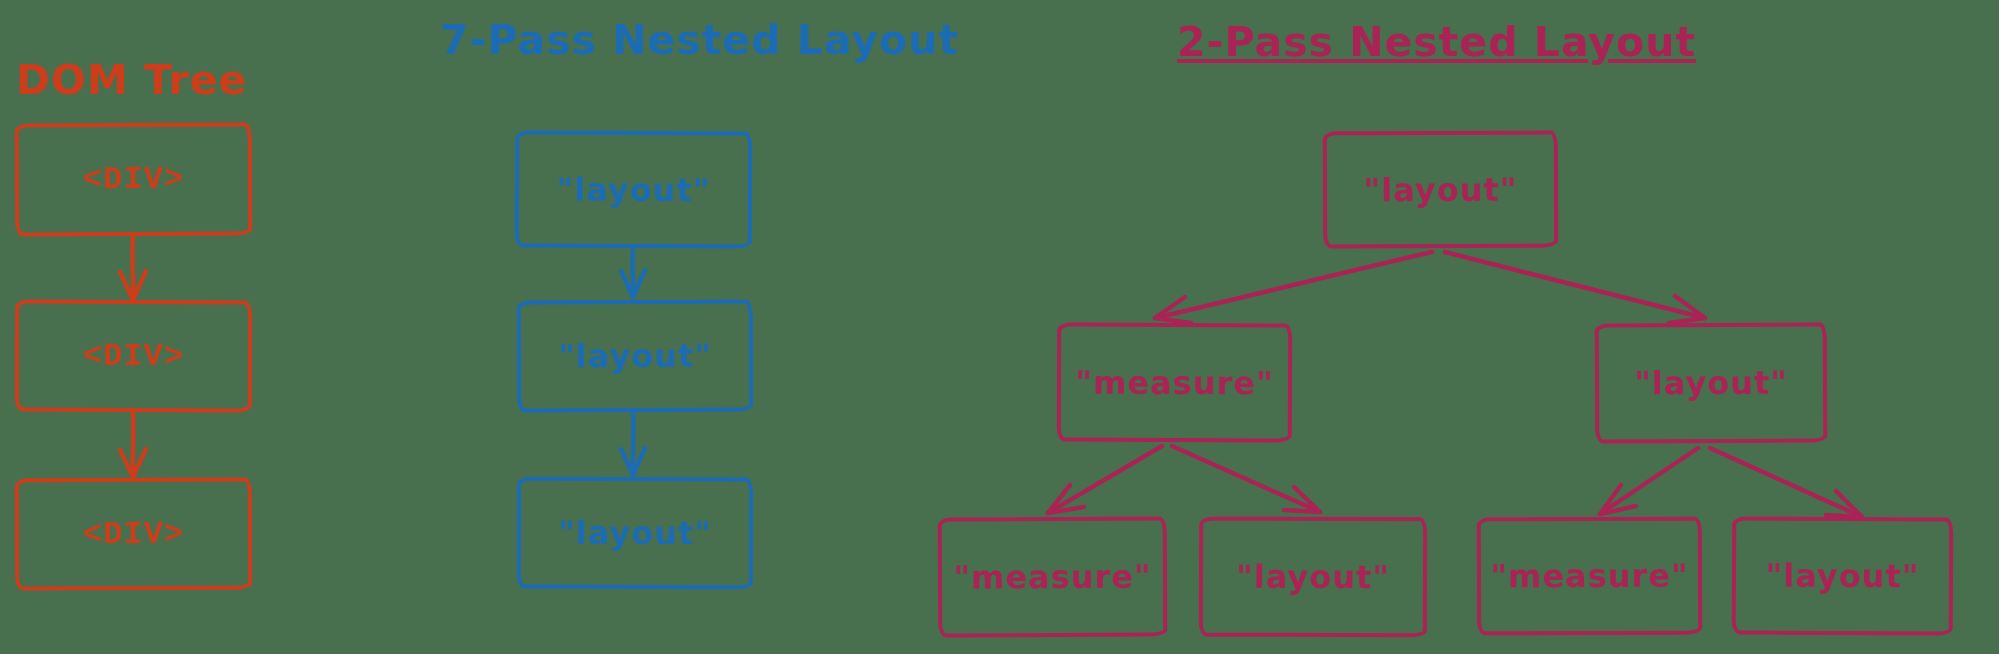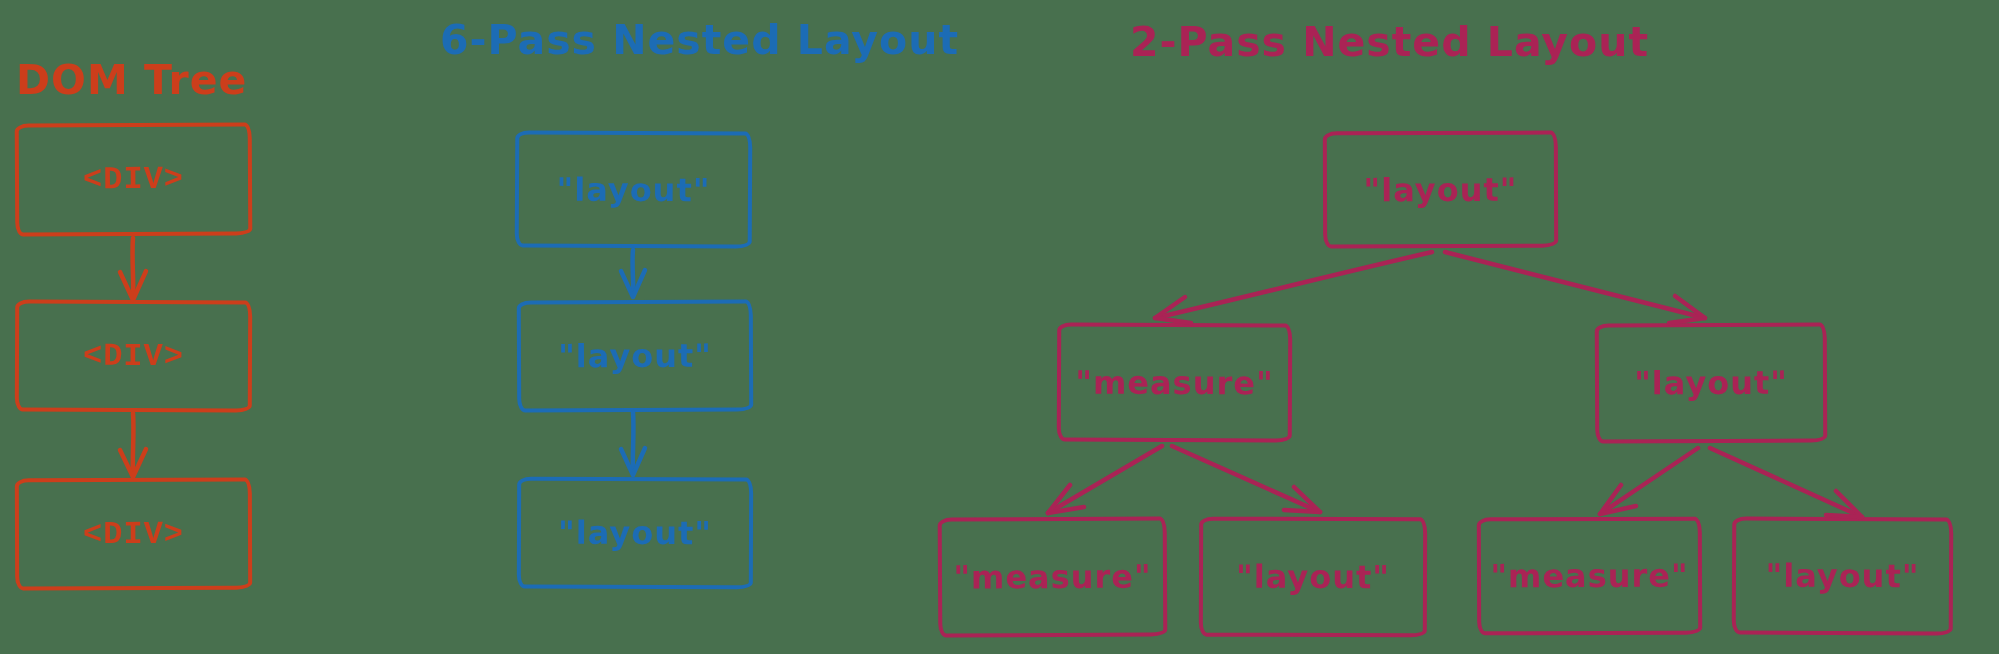--- a/index.html
+++ b/index.html
@@ -60,37 +60,37 @@
     <div class="node orange" style="left:15px;top:300px;width:237px;height:112px;transform:rotate(0.25deg);">
       <span class="label dom-label">&lt;DIV&gt;</span>
     </div>
 
     <div class="node orange" style="left:15px;top:478px;width:237px;height:112px;transform:rotate(-0.2deg);">
       <span class="label dom-label">&lt;DIV&gt;</span>
     </div>
   </section>
 
   <section>
-    <h2 class="title blue" style="left:440px;top:16px;">6-Pass Nested Layout</h2>
+    <h2 class="title blue" style="left:440px;top:16px;">7-Pass Nested Layout</h2>
 
     <div class="node blue" style="left:515px;top:131px;width:237px;height:117px;transform:rotate(0.3deg);">
       <span class="label">"layout"</span>
     </div>
 
     <div class="node blue" style="left:517px;top:300px;width:236px;height:112px;transform:rotate(-0.25deg);">
       <span class="label">"layout"</span>
     </div>
 
     <div class="node blue" style="left:517px;top:477px;width:236px;height:112px;transform:rotate(0.2deg);">
       <span class="label">"layout"</span>
     </div>
   </section>
 
   <section>
-    <h2 class="title crimson" style="left:1130px;top:18px;">2-Pass Nested Layout</h2>
+    <h2 class="title crimson" style="left:1177px;top:18px;text-decoration:underline;">2-Pass Nested Layout</h2>
 
     <div class="node crimson" style="left:1323px;top:131px;width:235px;height:117px;transform:rotate(-0.2deg);">
       <span class="label">"layout"</span>
     </div>
 
     <div class="node crimson" style="left:1057px;top:323px;width:235px;height:119px;transform:rotate(0.25deg);">
       <span class="label">"measure"</span>
     </div>
 
     <div class="node crimson" style="left:1595px;top:323px;width:232px;height:120px;transform:rotate(-0.25deg);">

